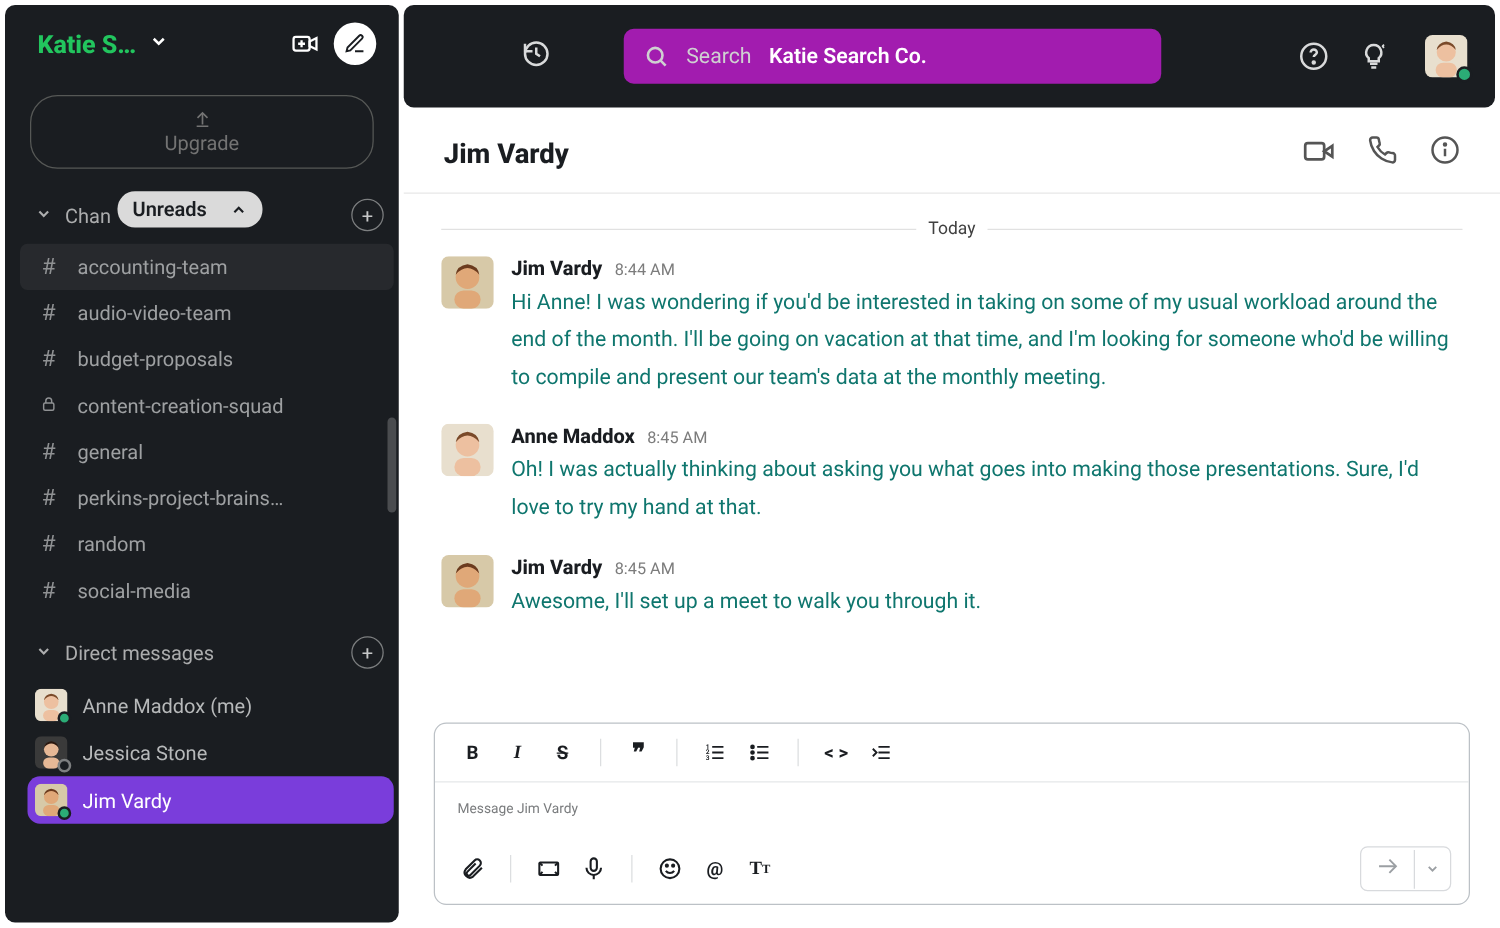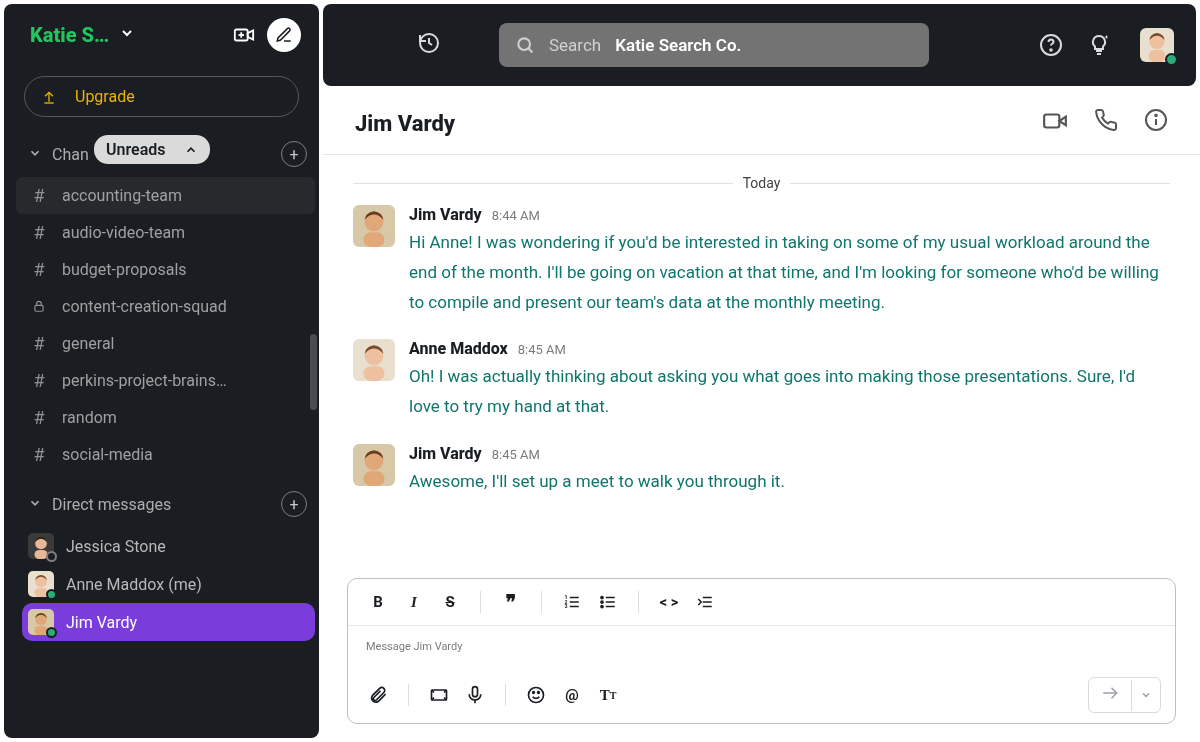--- a/index.html
+++ b/index.html
@@ -4,21 +4,21 @@
 <style>
 * { box-sizing: border-box; margin: 0; padding: 0; }
 body { font-family: -apple-system, BlinkMacSystemFont, "Segoe UI", Roboto, Helvetica, Arial, sans-serif; background: #fff; width: 1200px; height: 742px; overflow: hidden; display: flex; }
 .sidebar { width: 315px; background: #1a1d21; color: #abaeb0; display: flex; flex-direction: column; border-radius: 8px; margin: 4px; height: 734px; position: relative; }
 .ws-header { display: flex; align-items: center; padding: 14px 18px 14px 26px; gap: 10px; }
 .ws-name { font-size: 20px; font-weight: 800; color: #22c55e; flex: 0 0 auto; }
 .ws-caret { color: #fff; }
 .ws-spacer { flex: 1; }
 .ws-btn { width: 26px; height: 26px; display: flex; align-items: center; justify-content: center; color: #fff; cursor: pointer; }
 .compose-btn { width: 34px; height: 34px; border-radius: 50%; background: #fff; color: #1a1d21; display: flex; align-items: center; justify-content: center; cursor: pointer; }
-.upgrade { margin: 10px 20px 6px 20px; border: 1px solid #565856; border-radius: 22px; padding: 10px 16px; display: flex; align-items: center; gap: 18px; font-size: 16px; color: #eab308; cursor: pointer; }
+.upgrade { margin: 10px 20px 6px 20px; border: 1px solid #565856; border-radius: 22px; padding: 10px 16px; display: flex; align-items: center; gap: 2px; font-size: 16px; color: #737373; cursor: pointer; flex-direction: column; }
 .section { margin-top: 18px; padding: 0 12px 0 24px; }
 .section-hdr { display: flex; align-items: center; gap: 8px; font-size: 16px; color: #acadae; position: relative; }
 .section-hdr .chev { width: 16px; }
 .section-plus { margin-left: auto; width: 26px; height: 26px; border: 1.5px solid #7d7f80; border-radius: 50%; display: flex; align-items: center; justify-content: center; cursor: pointer; font-size: 16px; color:#c6c7c8;}
 .unreads-pill { background: #dadada; color: #1a1d21; font-weight: 600; padding: 5px 12px; border-radius: 14px; display: inline-flex; align-items: center; gap: 18px; font-size: 16px; position: absolute; left: 66px; top: -6px; }
 .chan-list { margin-top: 10px; }
 .chan-item { display: flex; align-items: center; gap: 14px; padding: 8px 10px 8px 14px; margin: 0 -8px 0 -12px; border-radius: 6px; font-size: 16px; color: #9ea0a2; cursor: pointer; white-space: nowrap; overflow: hidden; text-overflow: ellipsis;}
 .chan-item.hl { background: #27292d; }
 .chan-prefix { width: 18px; text-align: center; color: #8f9193; font-size: 18px;}
 .dm-list { margin-top: 10px; }
@@ -26,21 +26,21 @@
 .dm-item.active { background: #7a3ddb; color: #fff; }
 .dm-avatar { width: 26px; height: 26px; border-radius: 5px; position: relative; }
 .dm-avatar .dot { width: 11px; height: 11px; border-radius: 50%; border: 2px solid #1a1d21; position: absolute; right: -3px; bottom: -3px; }
 .dot.online { background: #2bac76; }
 .dot.away { background: #1a1d21; border: 2px solid #7d7f80; }
 .scroll-thumb { position: absolute; right: 2px; top: 330px; width: 7px; height: 76px; background: #4a4c4f; border-radius: 4px; }
 
 .main { flex: 1; display: flex; flex-direction: column; height: 742px; }
 .top-bar { background: #1a1d21; height: 82px; margin: 4px 4px 0 0; border-radius: 8px; display: flex; align-items: center; padding: 0 22px 0 94px; gap: 18px; }
 .history-btn { color: #d9dadb; cursor: pointer; margin-right: 40px;}
-.search { flex: 0 0 430px; background: #737373; border-radius: 8px; height: 44px; display: flex; align-items: center; padding: 0 16px; color: #cfd0d1; gap: 14px; cursor: text; font-size: 17px;}
+.search { flex: 0 0 430px; background: #a21caf; border-radius: 8px; height: 44px; display: flex; align-items: center; padding: 0 16px; color: #cfd0d1; gap: 14px; cursor: text; font-size: 17px;}
 .search .bold { color: #fff; font-weight: 600; }
 .tb-spacer { flex: 1; }
 .tb-icon { color: #d9dadb; cursor: pointer; width: 30px; display:flex; justify-content:center; align-items:center;}
 .profile-av { width: 34px; height: 34px; border-radius: 6px; position: relative; margin-left: 8px; cursor:pointer;}
 .profile-av .dot { width: 13px; height: 13px; border-radius: 50%; border: 2.5px solid #1a1d21; position: absolute; right: -4px; bottom: -4px; background:#2bac76;}
 
 .conv-hdr { display: flex; align-items: center; padding: 22px 32px 16px 32px; border-bottom: 1px solid #e8e8e8; }
 .conv-title { font-size: 22px; font-weight: 800; color: #1a1d21; }
 .conv-actions { margin-left: auto; display: flex; gap: 26px; color: #555; }
 .conv-act { cursor: pointer; }
@@ -165,40 +165,40 @@
       <span class="chev"><svg width="14" height="14" viewBox="0 0 24 24" fill="none" stroke="currentColor" stroke-width="3">
             <polyline points="6 9 12 15 18 9"></polyline>
           </svg></span>
       <span>Direct messages</span>
       <span class="section-plus">+</span>
     </div>
     <div class="dm-list" id="dm-list">
         <div class="dm-item">
           <span class="dm-avatar">
             <svg class="avatar-svg" viewBox="0 0 40 40">
+              <rect width="40" height="40" fill="#e8dfce"></rect>
+              <circle cx="20" cy="16" r="9" fill="#edc0a0"></circle>
+              <path d="M11 14 Q20 4 29 14 Q28 7 20 6 Q12 7 11 14" fill="#7a4a2a"></path>
+              <rect x="10" y="26" width="20" height="14" rx="7" fill="#edc0a0"></rect>
+            </svg>
+            <span class="dot online"></span>
+          </span>
+          <span>Anne Maddox (me)</span>
+        </div>
+        <div class="dm-item">
+          <span class="dm-avatar">
+            <svg class="avatar-svg" viewBox="0 0 40 40">
               <rect width="40" height="40" fill="#3a3a3a"></rect>
               <circle cx="20" cy="16" r="9" fill="#e6b896"></circle>
               <path d="M11 14 Q20 4 29 14 Q28 7 20 6 Q12 7 11 14" fill="#2a1810"></path>
               <rect x="10" y="26" width="20" height="14" rx="7" fill="#e6b896"></rect>
             </svg>
             <span class="dot away"></span>
           </span>
           <span>Jessica Stone</span>
-        </div>
-        <div class="dm-item">
-          <span class="dm-avatar">
-            <svg class="avatar-svg" viewBox="0 0 40 40">
-              <rect width="40" height="40" fill="#e8dfce"></rect>
-              <circle cx="20" cy="16" r="9" fill="#edc0a0"></circle>
-              <path d="M11 14 Q20 4 29 14 Q28 7 20 6 Q12 7 11 14" fill="#7a4a2a"></path>
-              <rect x="10" y="26" width="20" height="14" rx="7" fill="#edc0a0"></rect>
-            </svg>
-            <span class="dot online"></span>
-          </span>
-          <span>Anne Maddox (me)</span>
         </div>
         <div class="dm-item active">
           <span class="dm-avatar">
             <svg class="avatar-svg" viewBox="0 0 40 40">
               <rect width="40" height="40" fill="#d7c9a8"></rect>
               <circle cx="20" cy="16" r="9" fill="#e0a878"></circle>
               <path d="M11 14 Q20 4 29 14 Q28 7 20 6 Q12 7 11 14" fill="#6b3b1e"></path>
               <rect x="10" y="26" width="20" height="14" rx="7" fill="#e0a878"></rect>
             </svg>
             <span class="dot online"></span>

